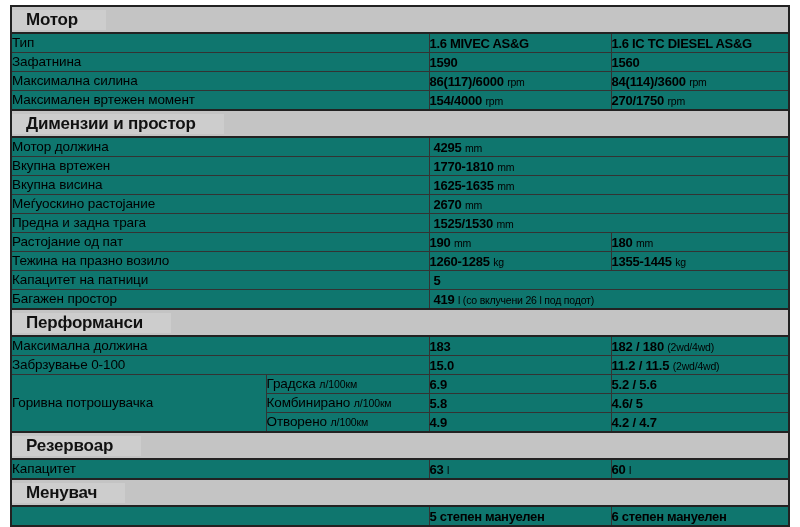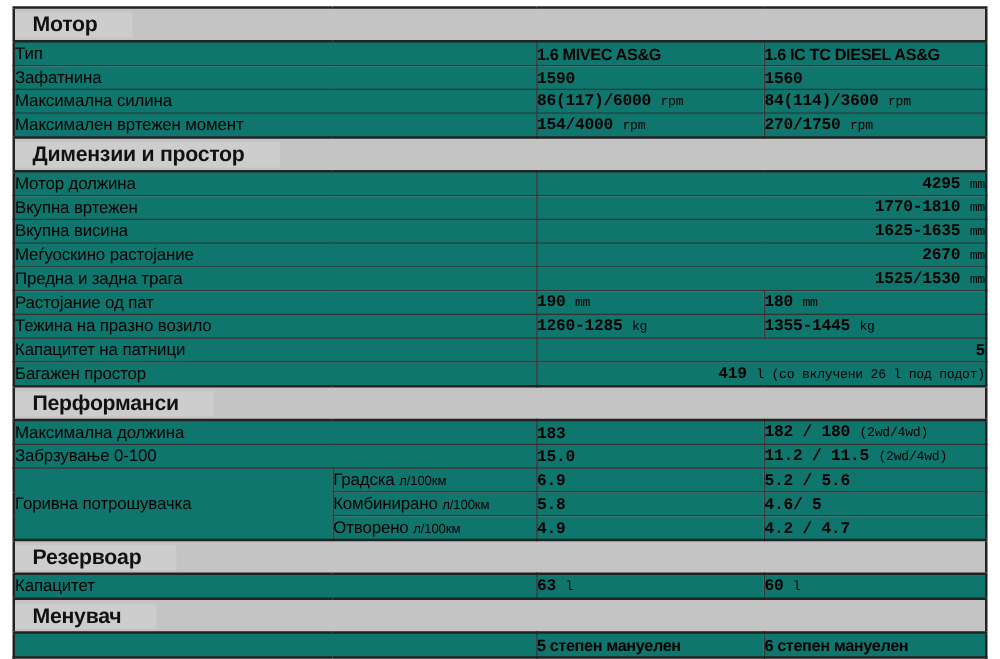--- a/index.html
+++ b/index.html
@@ -76,24 +76,23 @@
     padding: 1px 4px 2px 10px;
     white-space: nowrap;
     letter-spacing: -0.1px;
   }
   .val {
     font-size: 13px;
     font-weight: bold;
     padding: 1px 4px 2px 10px;
     white-space: nowrap;
     letter-spacing: -0.2px;
-    font-family: Liberation Mono, monospace;
   }
   .val.center {
-    text-align: right;
+    text-align: left;
     padding-left: 4px;
   }
   .unit {
     font-weight: normal;
     font-size: 10.5px;
   }
   .head {
     font-size: 13px;
     font-weight: bold;
     padding: 1px 4px 2px 10px;

